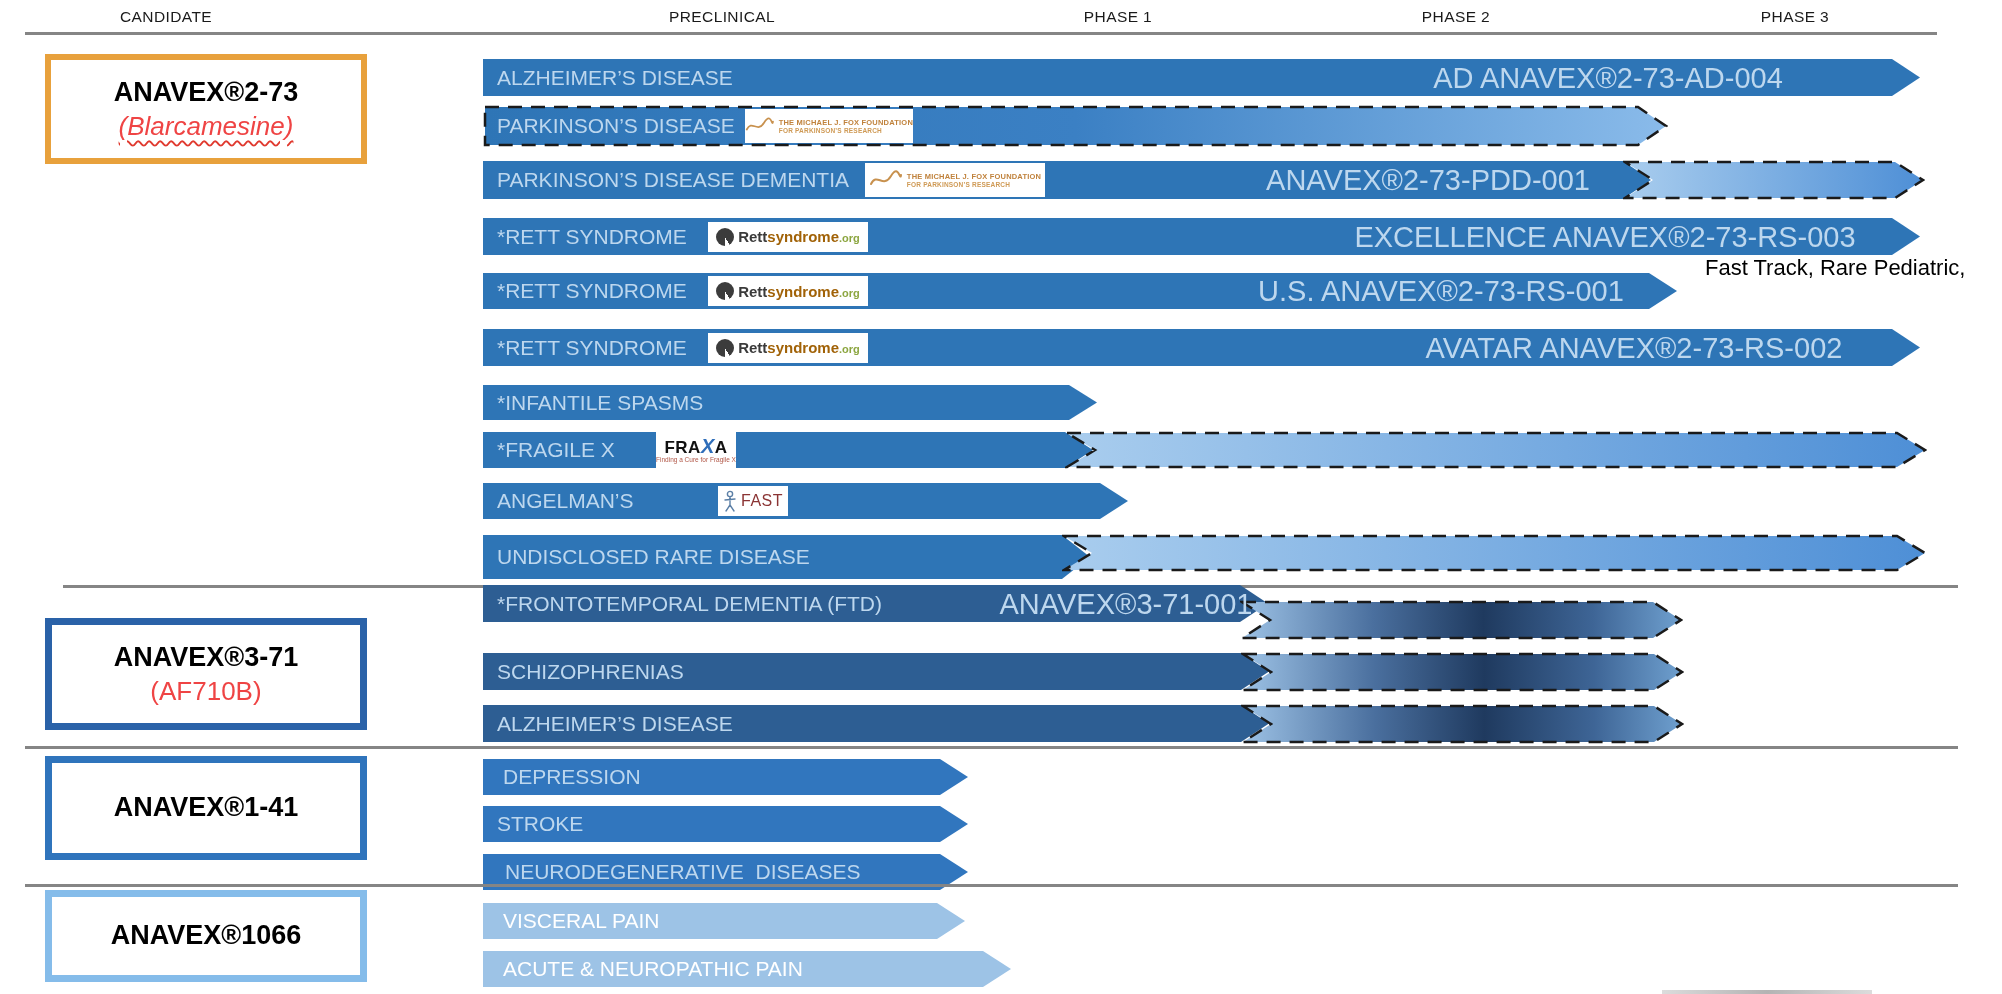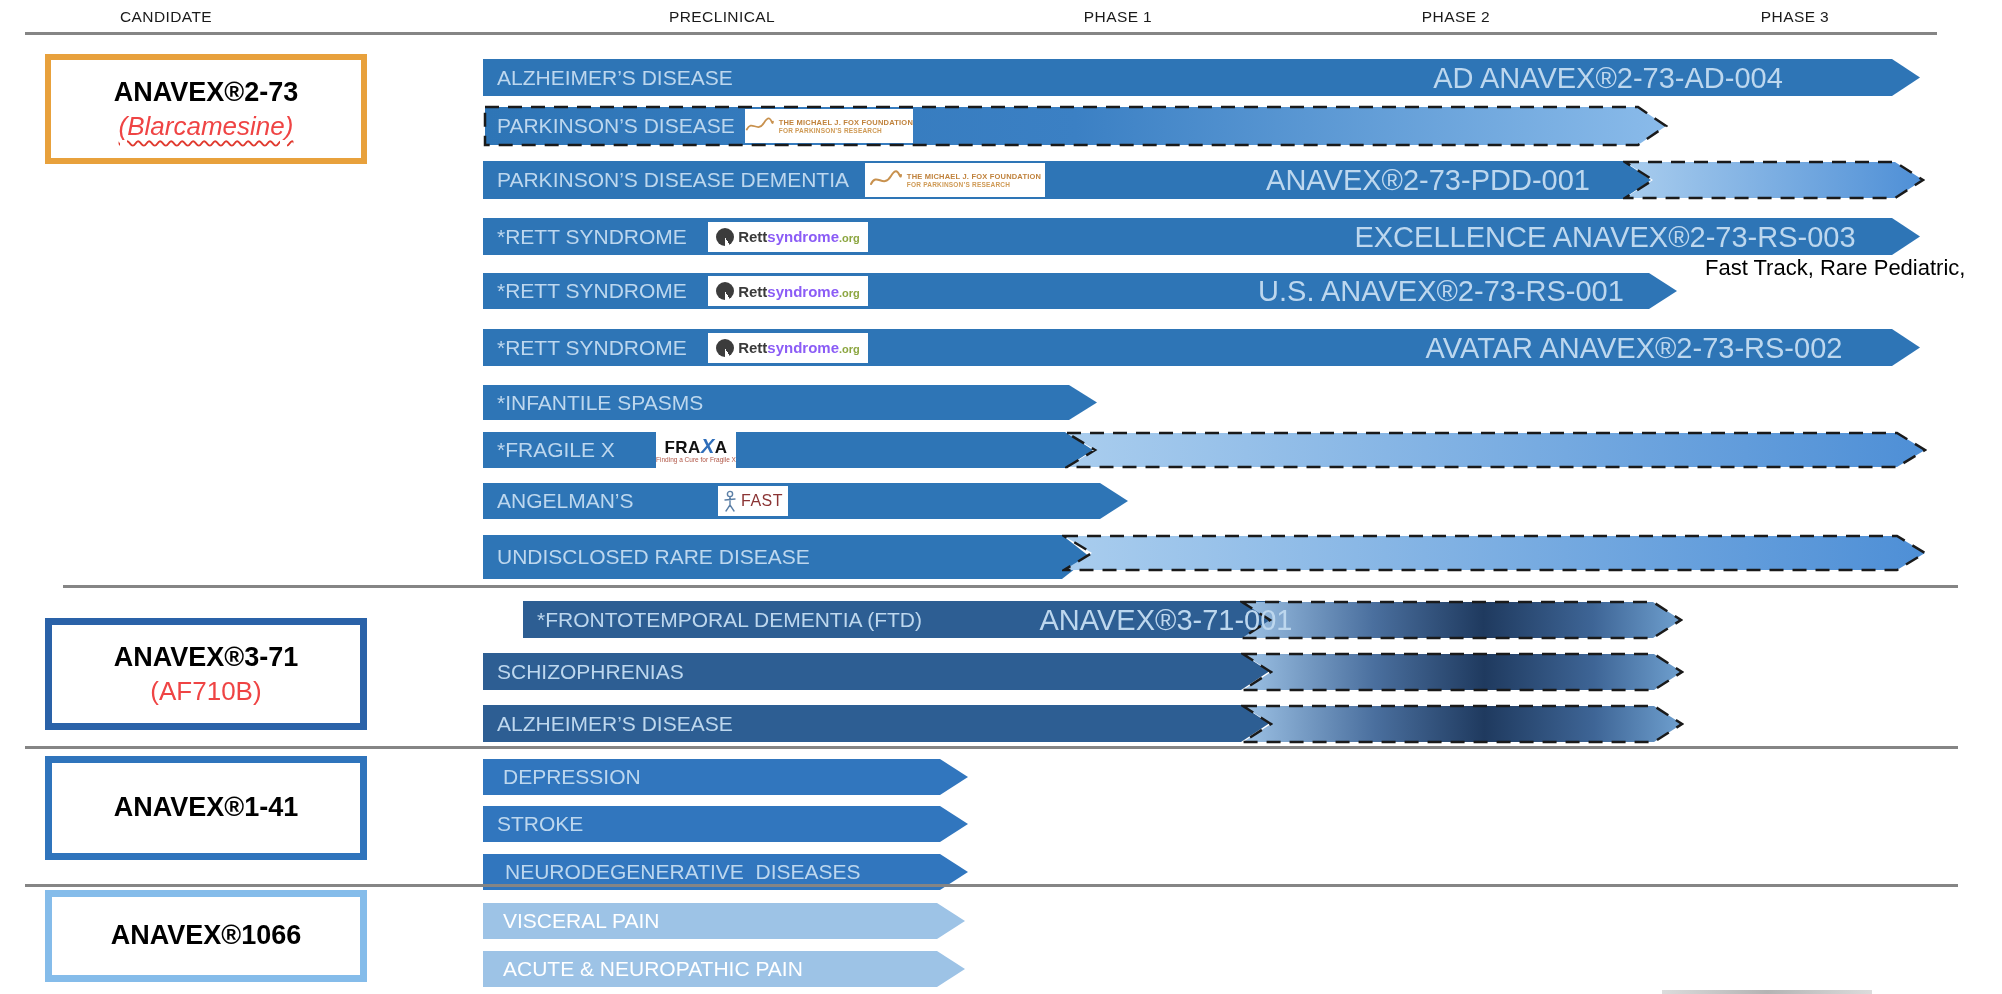--- a/index.html
+++ b/index.html
@@ -25,21 +25,21 @@
          white-space:nowrap;z-index:3;}
   .ext{position:absolute;z-index:1;}
   .logo{position:absolute;top:50%;transform:translateY(-50%);background:#fff;z-index:4;
         display:flex;align-items:center;justify-content:center;gap:4px;overflow:hidden;}
   .mjff-lines{display:flex;flex-direction:column;font-size:7.5px;line-height:1.2;color:#c0823c;
               font-weight:700;letter-spacing:.2px;white-space:nowrap;}
   .mjff-lines span:last-child{font-size:6.5px;color:#cf9a55;}
   .rett-circle{width:18px;height:18px;border-radius:50%;flex:0 0 auto;
                background:conic-gradient(from 210deg,#3c3c3c 0 300deg,#ffffff 300deg 330deg,#3c3c3c 330deg);}
   .rett-text{font-size:15px;font-weight:700;color:#3a3a3a;white-space:nowrap;}
-  .rett-green{color:#8b5cf6;font-weight:600;margin-top:14px;}
+  .rett-green{color:#a16207;font-weight:600;margin-top:14px;}
   .rett-org{font-size:11px;color:#8ca640;}
   .fraxa-wrap{display:flex;flex-direction:column;align-items:center;line-height:1;}
   .fraxa-name{font-size:17px;font-weight:700;color:#111;letter-spacing:.5px;}
   .fraxa-x{color:#2f6eba;font-style:italic;font-size:20px;}
   .fraxa-tag{font-size:6.5px;color:#b05545;margin-top:1px;white-space:nowrap;}
   .fast-text{font-size:16px;font-weight:400;color:#8b3434;letter-spacing:.5px;}
   .annotation{position:absolute;font-size:22px;color:#000;line-height:33px;white-space:nowrap;z-index:5;}
   .artifact{position:absolute;opacity:.75;}
 </style>
 </head>
@@ -201,21 +201,21 @@
         <linearGradient id="g4" x1="0" y1="0" x2="1" y2="0">
       <stop offset="0" stop-color="#A9CDEE"></stop>
           <stop offset="1" stop-color="#4E8FD6"></stop>
     </linearGradient>
       </defs>
     <path d="M2,2 H835 L863,19 L835,36 H2 L30,19 Z" fill="url(#g4)" stroke="#1a1a1a" stroke-width="2.5" stroke-dasharray="14 9"></path>
   </svg>
 
   <div class="hline" style="left:63px;top:585px;width:1895px;height:3px;"></div>
 
-  <div class="bar" style="left:483px;top:601px;width:785px;height:37px;margin-left:40px;">
+  <div class="bar" style="left:483px;top:585px;width:785px;height:37px;">
     <div class="bar-fill arrow" style="background:#2D5E93;"></div>
     <span class="bar-label">*FRONTOTEMPORAL DEMENTIA (FTD)</span>
     <span class="trial" style="left:643px;">ANAVEX®3-71-001</span>
   </div>
   <svg class="ext" style="left:1240px;top:600px;" width="443" height="40" viewBox="0 0 443 40">
     <defs>
         <linearGradient id="g5" x1="0" y1="0" x2="1" y2="0">
       <stop offset="0" stop-color="#9DC2E5"></stop>
           <stop offset="0.3" stop-color="#4A6F9E"></stop>
           <stop offset="0.55" stop-color="#1F3A5F"></stop>
@@ -274,20 +274,20 @@
     <div class="bar-fill arrow" style="background:#3176BE;"></div>
     <span class="bar-label" style="left:22px;">NEURODEGENERATIVE  DISEASES</span>
   </div>
 
   <div class="hline" style="left:25px;top:884px;width:1933px;height:3px;"></div>
 
   <div class="bar" style="left:483px;top:903px;width:482px;height:36px;">
     <div class="bar-fill arrow" style="background:#9DC3E6;"></div>
     <span class="bar-label white" style="left:20px;">VISCERAL PAIN</span>
   </div>
-  <div class="bar" style="left:483px;top:951px;width:482px;height:36px;">
+  <div class="bar" style="left:483px;top:951px;width:482px;height:36px;padding-left:46px;">
     <div class="bar-fill arrow" style="background:#9DC3E6;"></div>
     <span class="bar-label white" style="left:20px;">ACUTE &amp; NEUROPATHIC PAIN</span>
   </div>
 
   <div class="artifact" style="left:1662px;top:990px;width:210px;height:4px;background:linear-gradient(90deg,#d0d0d0,#9a9a9a,#d0d0d0);"></div>
 
 </div>
 
 </body></html>

